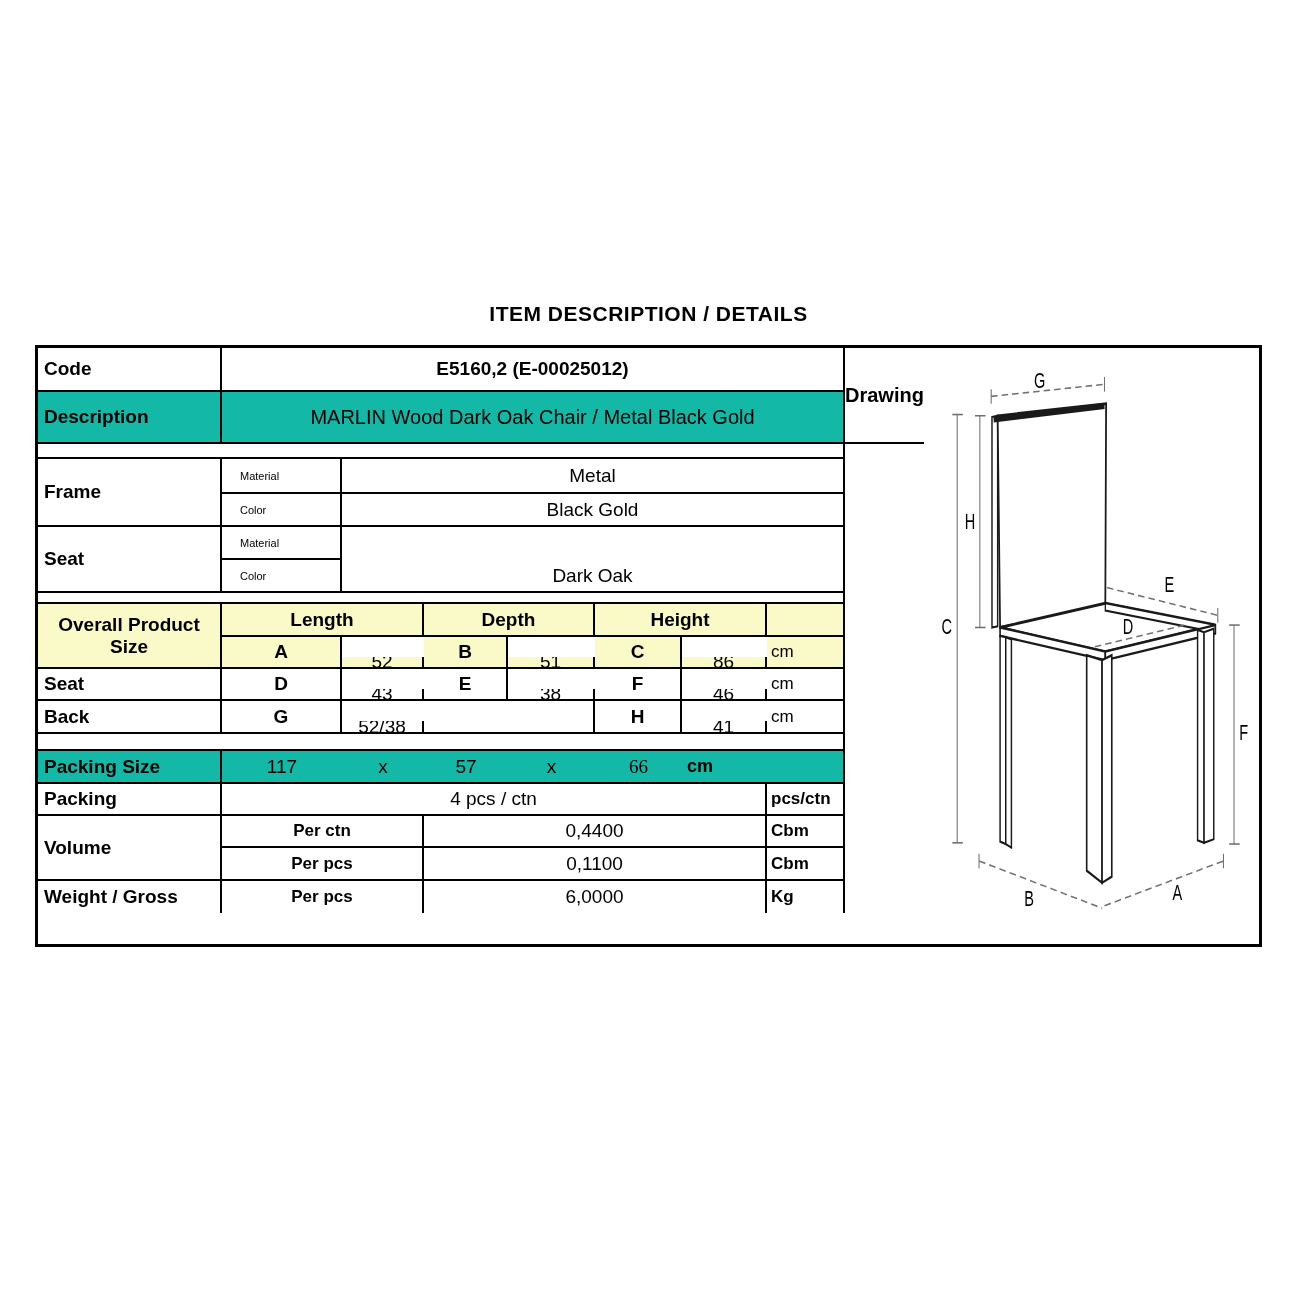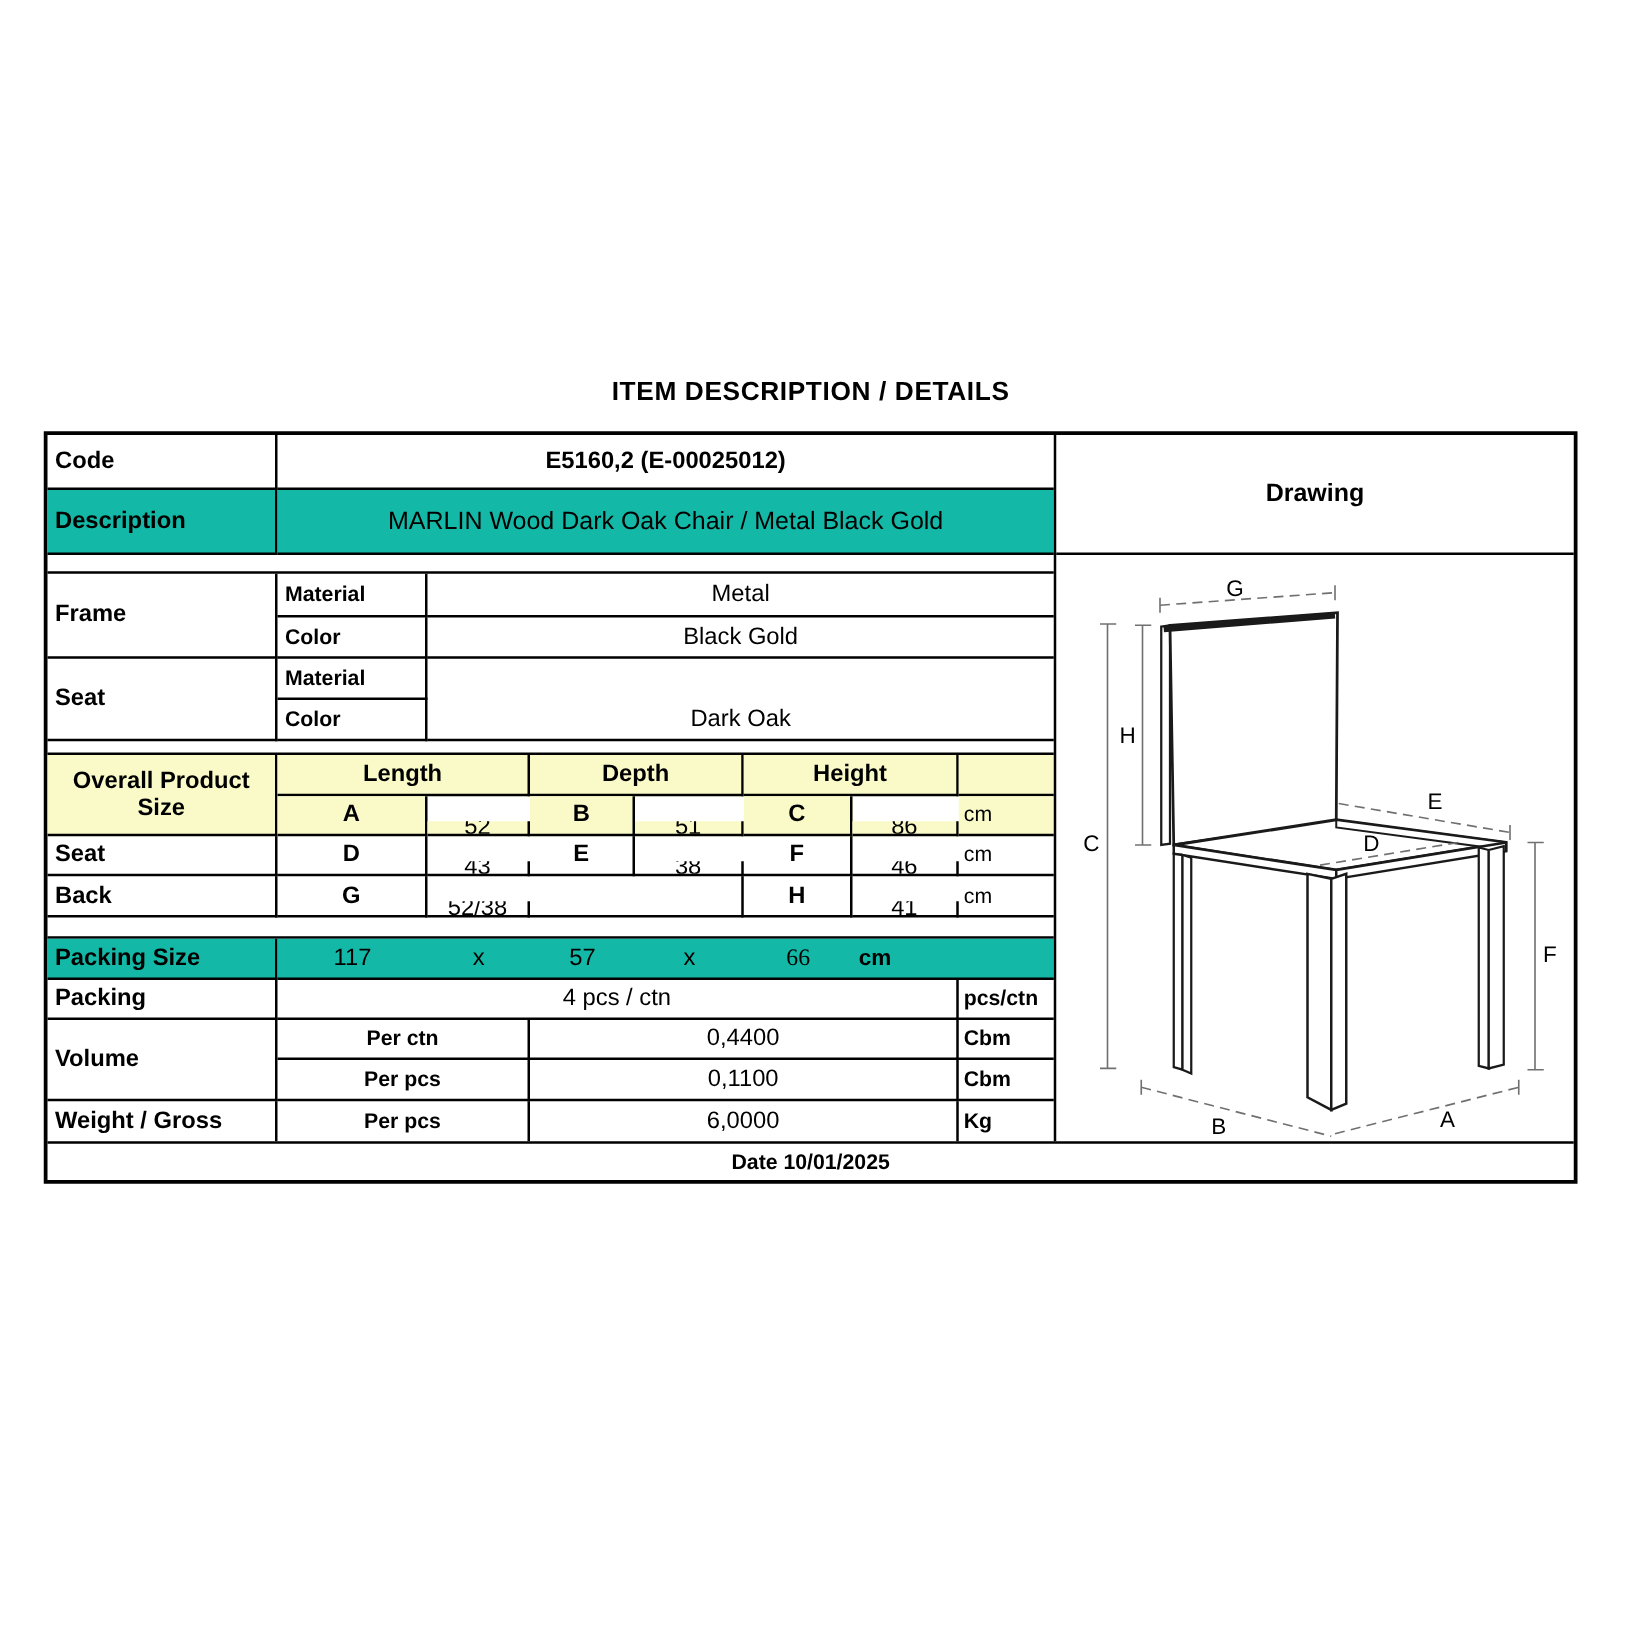--- a/index.html
+++ b/index.html
@@ -21,39 +21,39 @@
     width:805px; display:grid;
     grid-template-columns:184px 120px 82px 84px 87px 87px 85px 76px;
     grid-template-rows:44px 52px 15px 35px 33px 33px 33px 11px 33px 32px 32px 33px 17px 33px 32px 32px 33px 32px;
   }
   .c { border-right:2px solid #000; border-bottom:2px solid #000;
        display:flex; align-items:center; overflow:hidden; }
   .nbr { border-right:none; }
   .nbb { border-bottom:none; }
   .gapcell { border-bottom:2px solid #000; }
   .lbl  { font-weight:bold; font-size:19px; padding-left:6px; }
-  .sub  { font-weight:bold; font-size:17px; padding-left:6px; }
+  .sub  { font-weight:normal; font-size:11px; padding-left:18px; }
   .subc { font-weight:bold; font-size:17px; justify-content:center; }
   .val  { font-size:19px; justify-content:center; }
   .val20{ font-size:20px; justify-content:center; }
   .bold { font-weight:bold; }
   .dim  { font-weight:bold; font-size:19px; justify-content:center; }
   .num  { font-size:19px; justify-content:center;margin-top:20px; }
   .unit { font-size:17px; padding-left:4px; }
   .unitb{ font-size:17px; font-weight:bold; padding-left:4px; }
   .hdr  { font-weight:bold; font-size:19px; justify-content:center; }
   .center2 { justify-content:center; text-align:center; line-height:1.15; padding-left:0; }
   .yellow { background:#FAFAC8; }
   .gray   { background:#14b8a6; }
   .psize-flex { display:flex; font-size:19px;align-items:center; }
   .psize-flex span { display:flex; align-items:center; justify-content:center; }
   .ps-0 { width:120px; } .ps-1 { width:82px; } .ps-2 { width:84px; }
   .ps-3 { width:87px; }  .ps-4 { width:87px;font-family:Liberation Serif, serif; }
   .ps-5 { width:85px; justify-content:flex-start !important; padding-left:5px; font-weight:bold; font-size:18px; }
-  .right-panel { flex:1; border-left:2px solid #000; display:flex; flex-direction:column; }
+  .right-panel { flex:1; border-left:2px solid #000; display:flex; flex-direction:row; }
   .drawing-header {
     height:96px; border-bottom:2px solid #000;
     display:flex; align-items:center; justify-content:center;
     font-weight:bold; font-size:20px;
   }
   .drawing-area { flex:1; position:relative; }
   .drawing-area svg { display:block; width:100%; height:100%; }
   .date-row {
     height:31px; border-top:2px solid #000;
     display:flex; align-items:center; justify-content:center;
@@ -206,15 +206,14 @@
               <text x="252" y="236">D</text>
               <text x="395" y="324">F</text>
               <text x="130" y="461">B</text>
               <text x="313" y="456">A</text>
             </g>
           </svg>
         </div>
       </div>
     </div>
 
-    <div class="date-row">Date 10/01/2025</div>
   </div>
 </div>
 
 </body></html>

